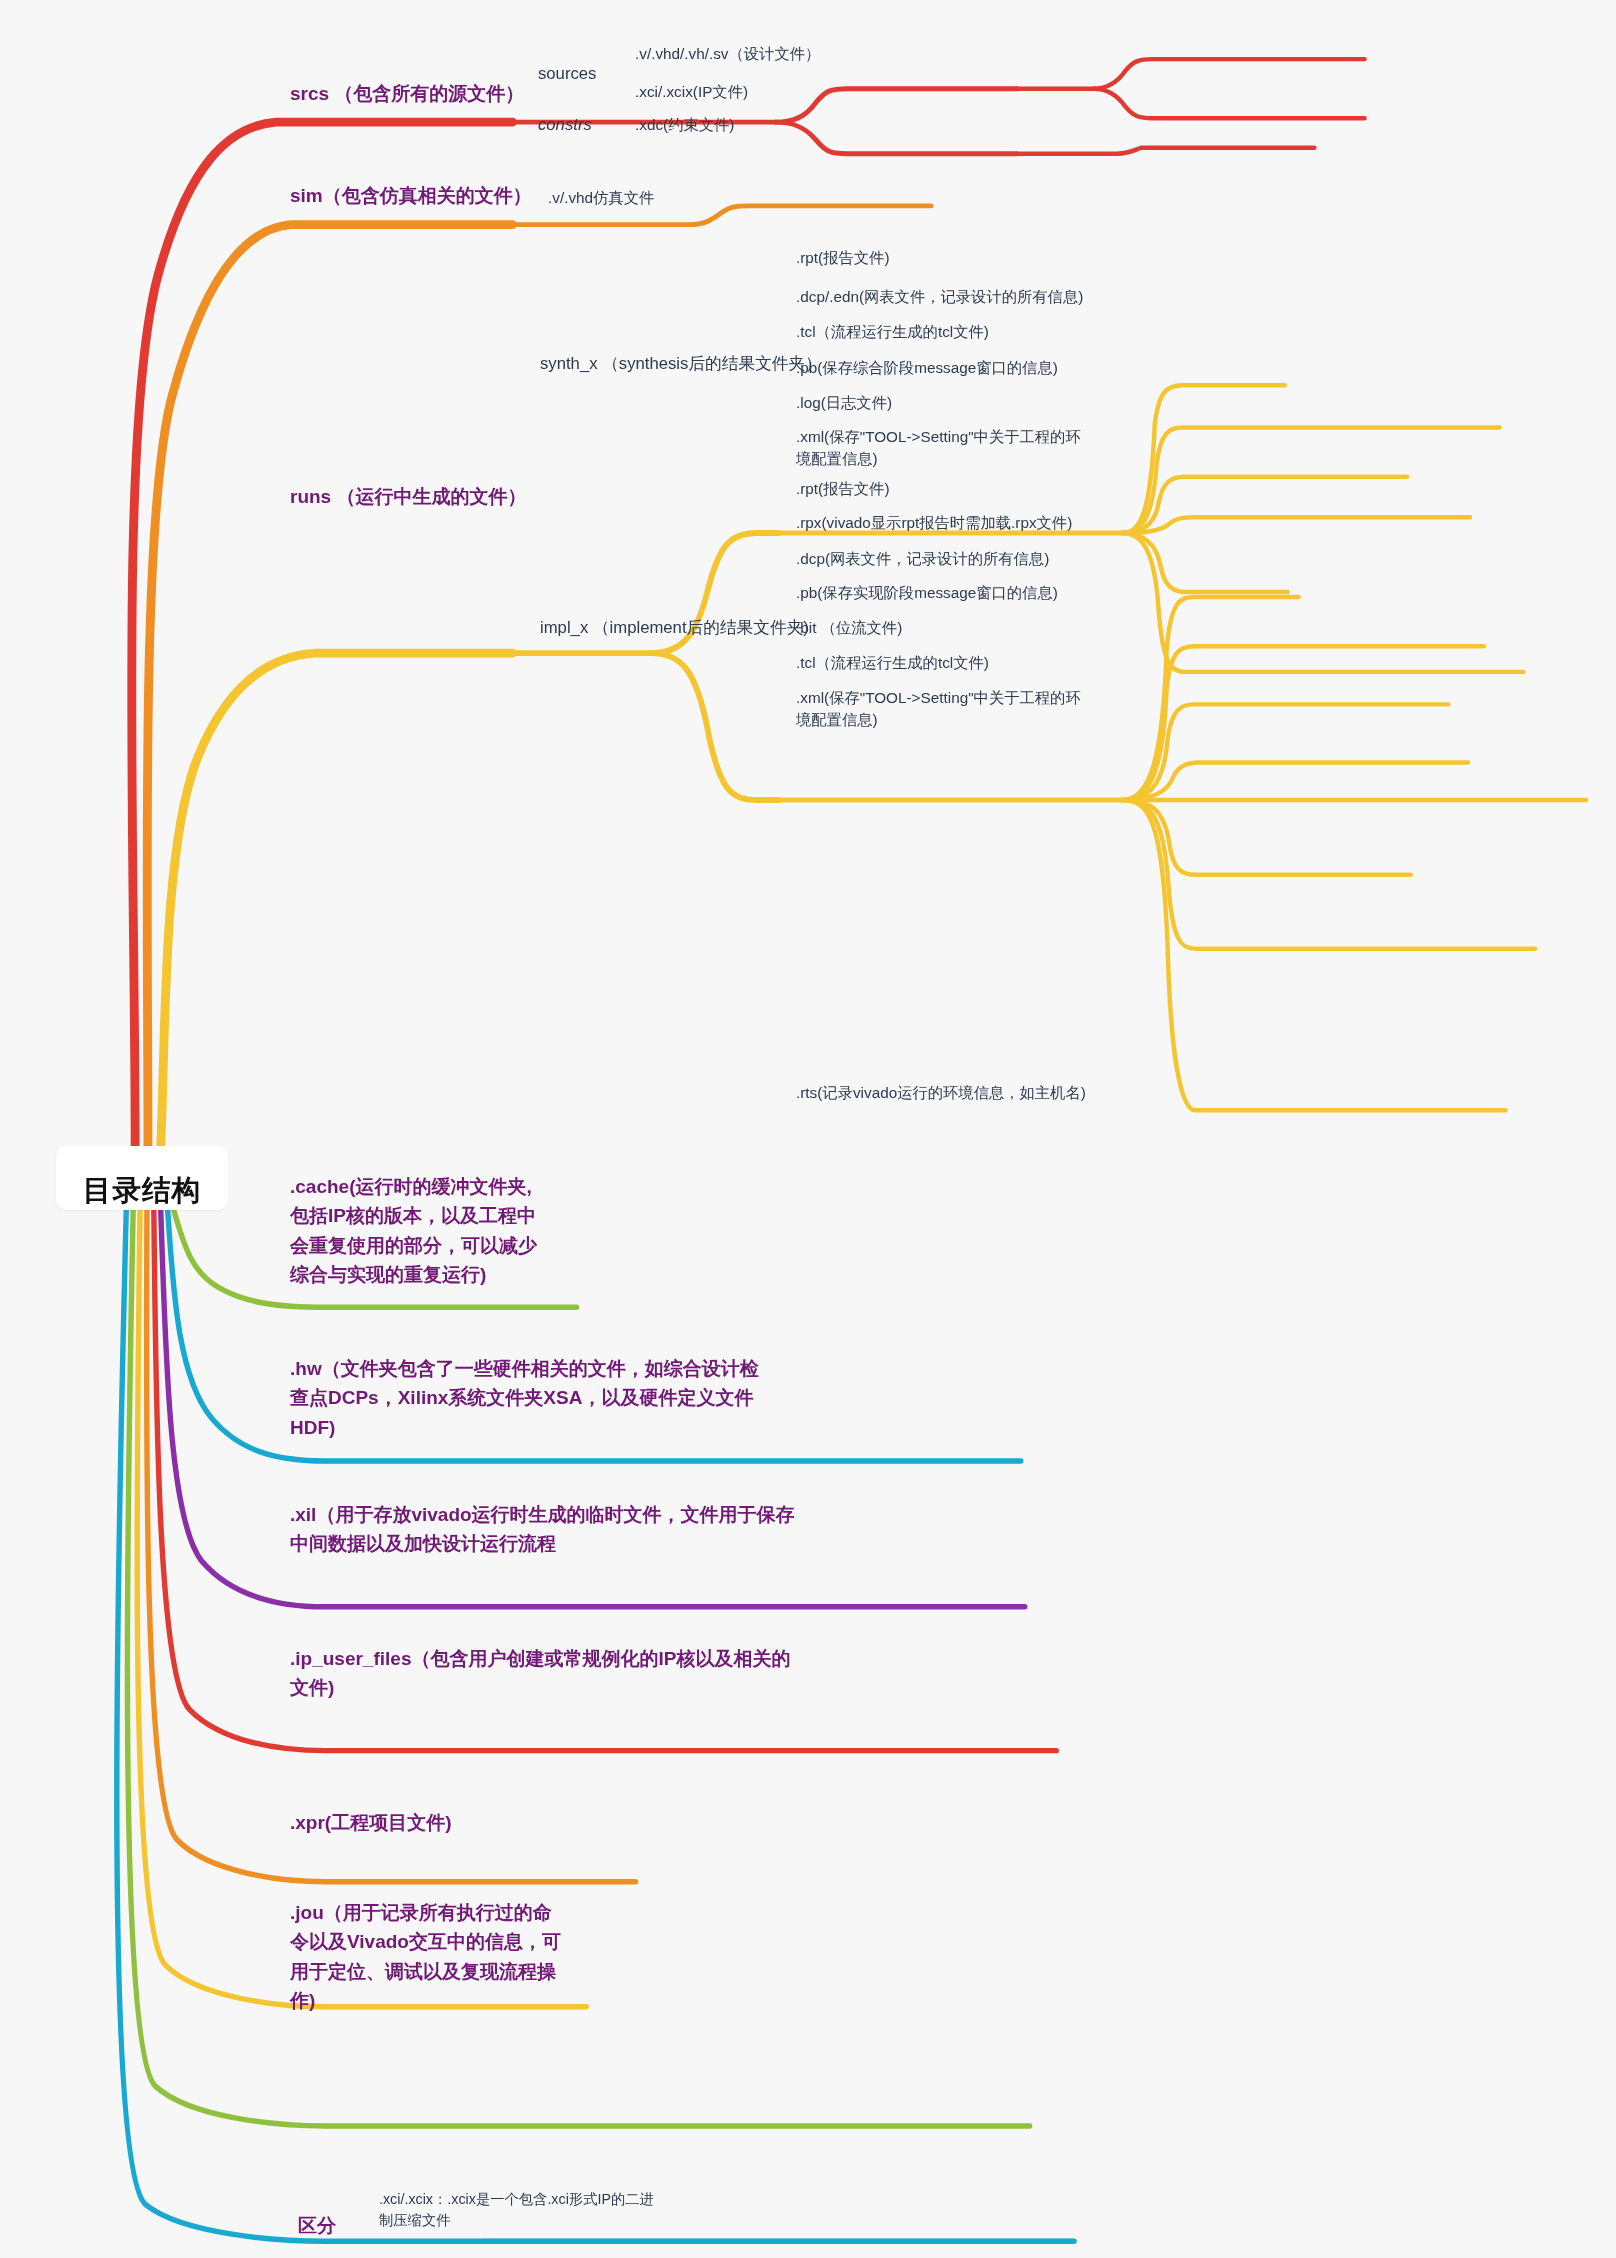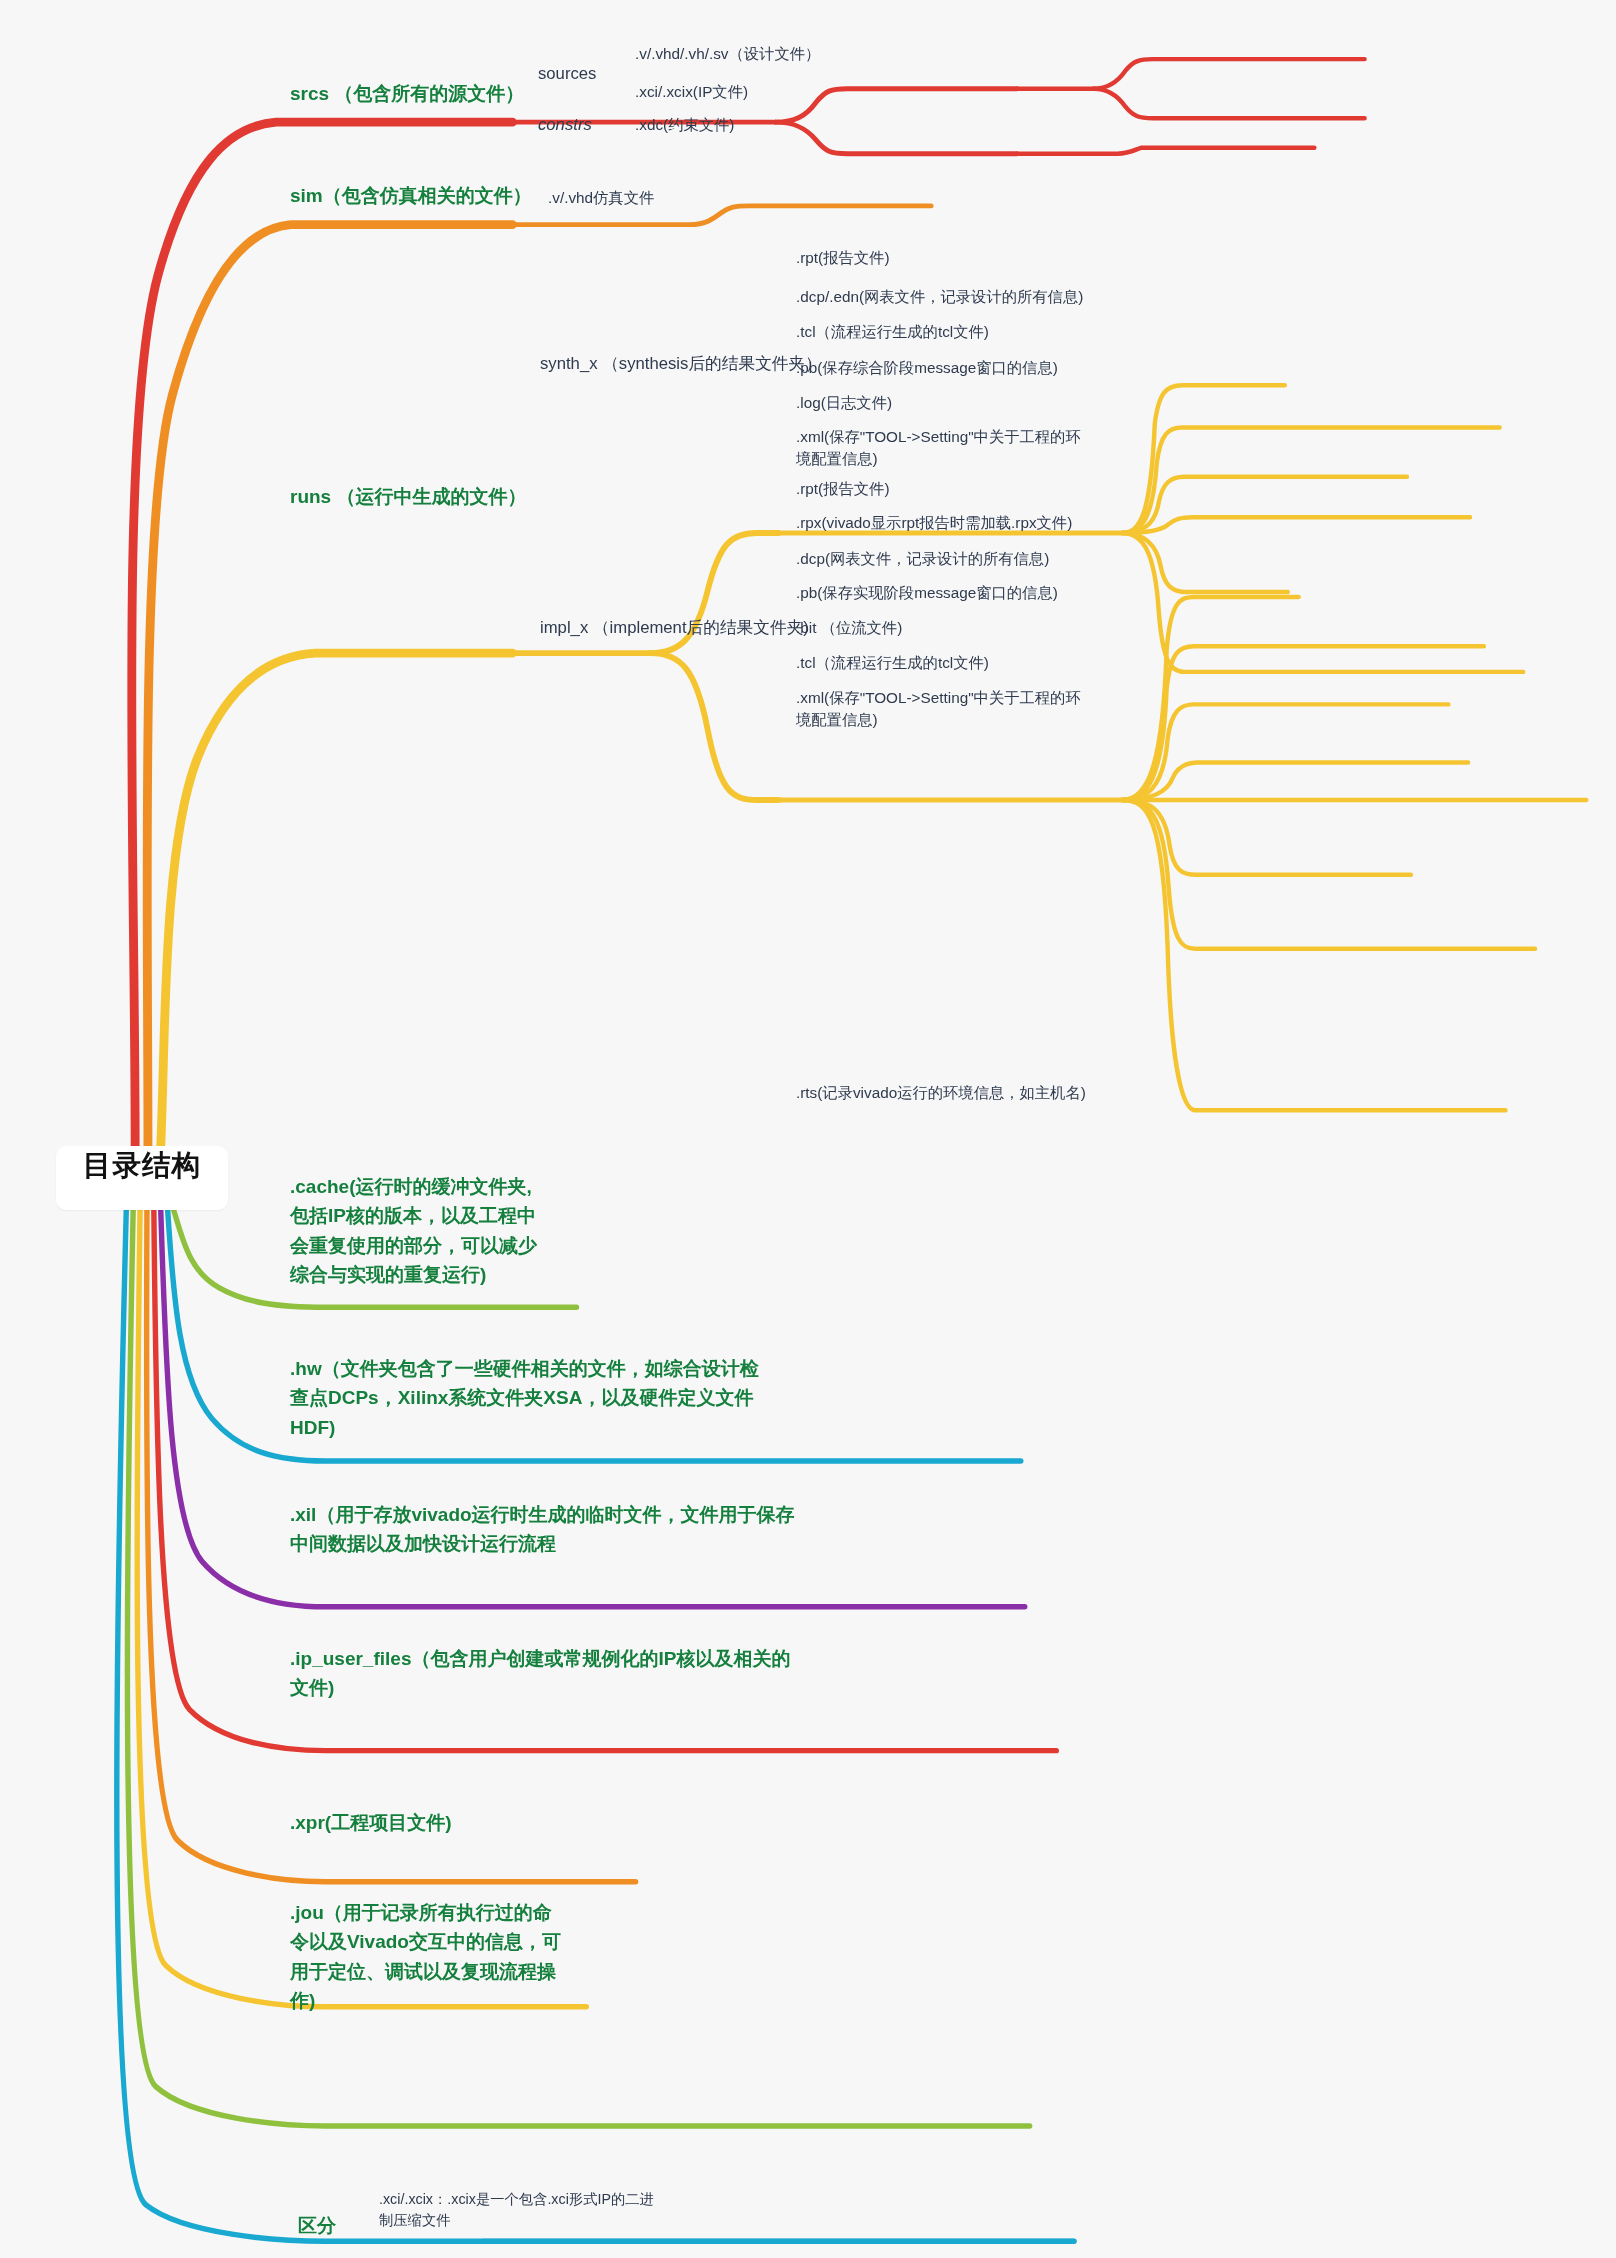--- a/index.html
+++ b/index.html
@@ -12,27 +12,27 @@
   svg.links{position:absolute;left:0;top:0;width:1617px;height:2259px;pointer-events:none;}
   svg.links path{fill:none;stroke-linecap:round;stroke-linejoin:round;}
 
   .node{position:absolute;box-sizing:border-box;}
   .node .txt{display:block;white-space:pre-wrap;}
 
   
   .root{
     left:56px;top:1146px;width:172px;height:64px;
     background:#ffffff;border-radius:9.9px;
-    display:flex;align-items:flex-start;justify-content:center;
+    display:flex;align-items:flex-end;justify-content:center;
     box-shadow:0 1px 2px rgba(0,0,0,.05);
   }
   .root .txt{font-size:28.6px;font-weight:bold;letter-spacing:1px;color:#111;}
 
   
-  .l1{font-size:19px;font-weight:bold;line-height:1.55;color:#15803d;}
+  .l1{font-size:19px;font-weight:bold;line-height:1.55;color:#701a75;}
   
   .l2{font-size:16.7px;font-weight:normal;line-height:1.5;color:#2e3a4d;}
   .l3{font-size:15.3px;font-weight:normal;line-height:1.45;color:#2e3a4d;}
 
   .footer{
     position:absolute;left:0;top:2189px;width:1617px;text-align:center;
     font-size:19.7px;color:#b9bcc2;letter-spacing:0.5px;
   }
   .footer b{color:#9aa0a6;font-weight:bold;}
 </style>

